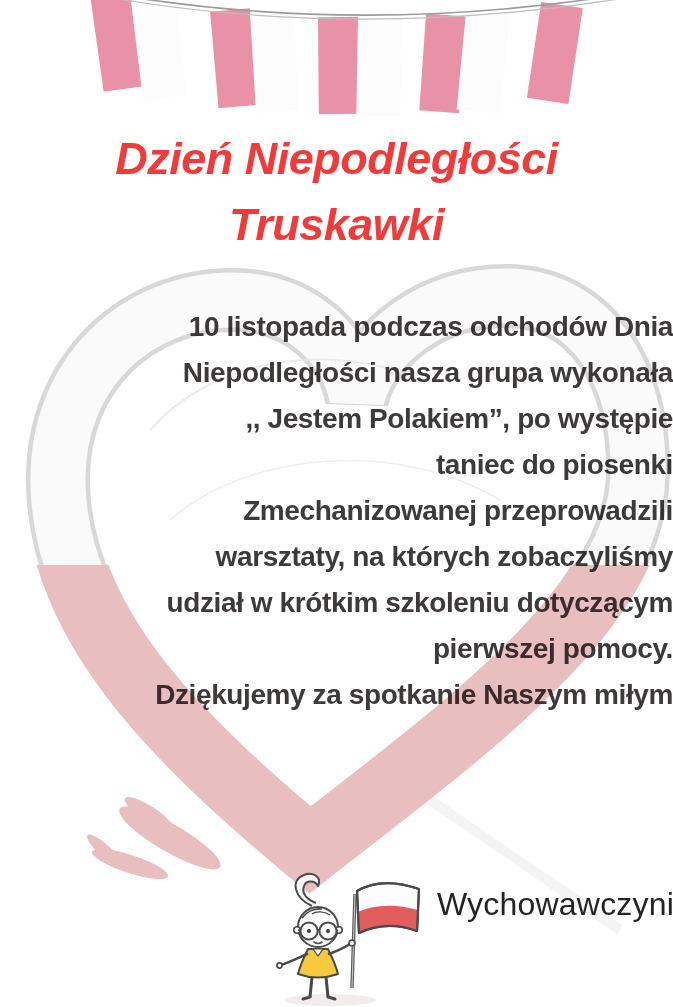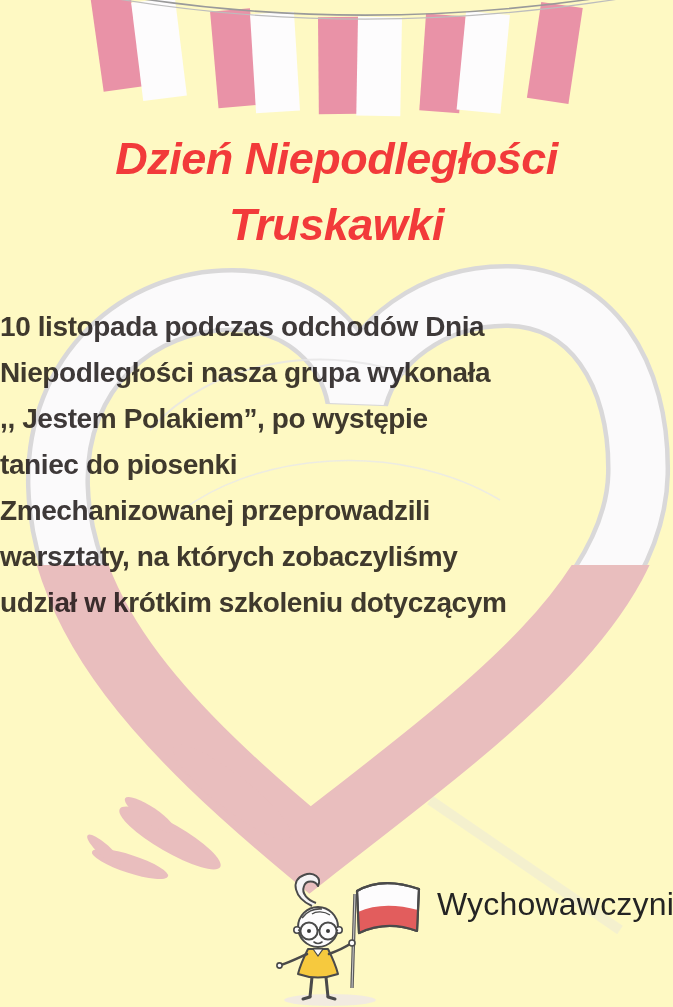--- a/index.html
+++ b/index.html
@@ -1,36 +1,36 @@
 <!DOCTYPE html>
 <html><head>
 <meta charset="utf-8">
 <style>
   html,body{margin:0;padding:0;background:#e8e8e8;}
   .poster{
     position:relative;
     width:673px;height:1007px;
-    background:#fef9c3;
+    background:#ffffff;
     overflow:hidden;
     font-family:"Liberation Sans",sans-serif;
     margin:0 auto;
   }
   .bunting{position:absolute;top:0;left:0;z-index:3;}
   .heart-layer{position:absolute;top:0;left:0;z-index:1;}
   .title{
     position:absolute;top:126px;left:0;right:0;z-index:3;
     text-align:center;
     font-style:italic;font-weight:bold;
     font-size:45px;line-height:66px;
     letter-spacing:-0.5px;
     color:#f23a3a;
   }
   .body-text{
     position:absolute;top:304px;left:0;right:0;z-index:2;
-    text-align:left;
+    text-align:right;
     font-weight:bold;
     font-size:28px;line-height:46px;
     letter-spacing:-0.4px;
     color:#3f3a3a;
     mix-blend-mode:multiply;
   }
   .body-text .line{height:46px;}
   .footer{
     position:absolute;left:0;top:868px;width:673px;height:139px;z-index:3;
   }
@@ -131,20 +131,22 @@
   </div>
 
   <div class="body-text">
     <div class="line">10 listopada podczas odchodów Dnia</div>
     <div class="line">Niepodległości nasza grupa wykonała</div>
     <div class="line">,, Jestem Polakiem”, po występie</div>
     <div class="line">taniec do piosenki</div>
     <div class="line">Zmechanizowanej przeprowadzili</div>
     <div class="line">warsztaty, na których zobaczyliśmy</div>
     <div class="line">udział w krótkim szkoleniu dotyczącym</div>
+    <div class="line">pierwszej pomocy.</div>
+    <div class="line">Dziękujemy za spotkanie Naszym miłym</div>
   </div>
 
   <div class="footer">
     <svg class="girl" width="170" height="137" viewBox="0 0 170 137">
 
       <ellipse cx="62" cy="130" rx="46" ry="6" fill="#efe7e7" opacity="0.8"></ellipse>
 
       <line x1="84" y1="118" x2="87" y2="24" stroke="#5a5a5a" stroke-width="3.4"></line>
       <line x1="84" y1="118" x2="87" y2="24" stroke="#cfcfcf" stroke-width="1"></line>
 

